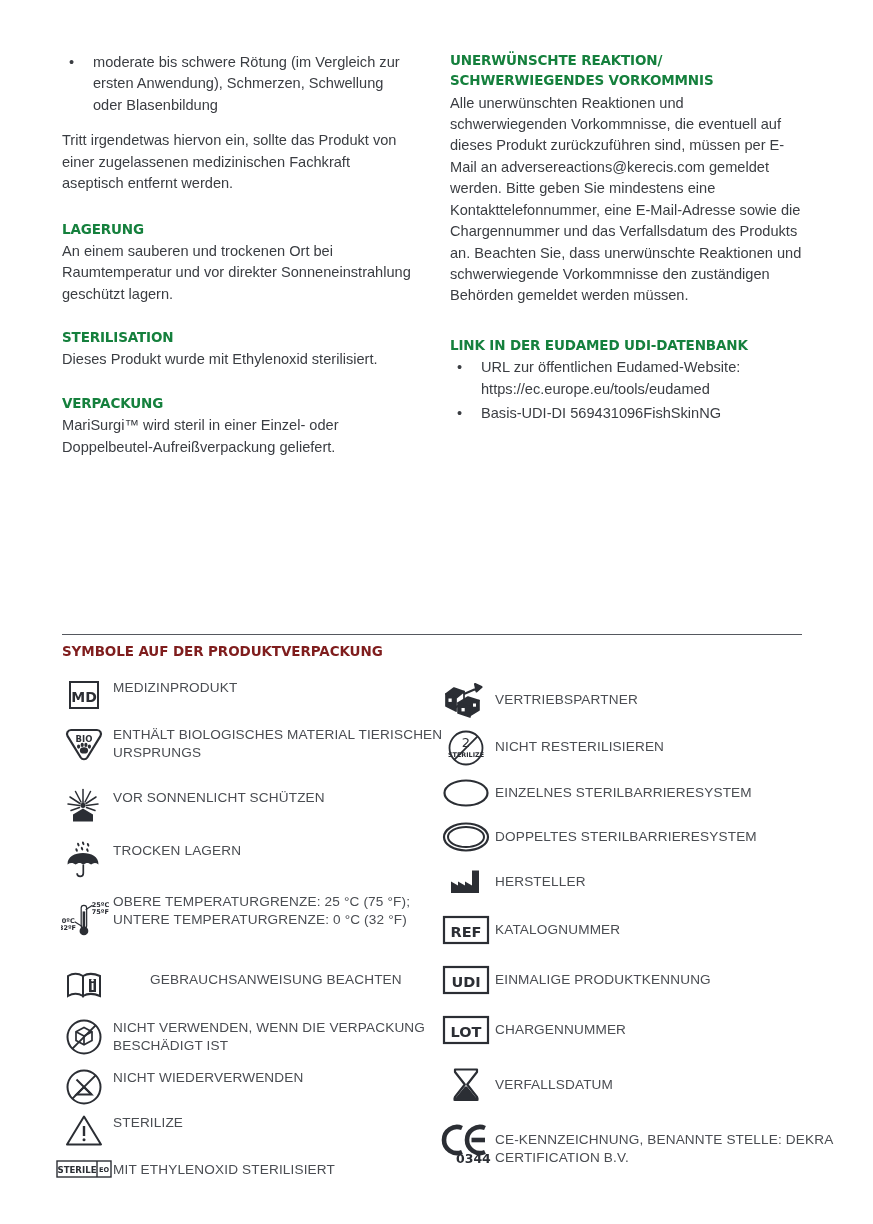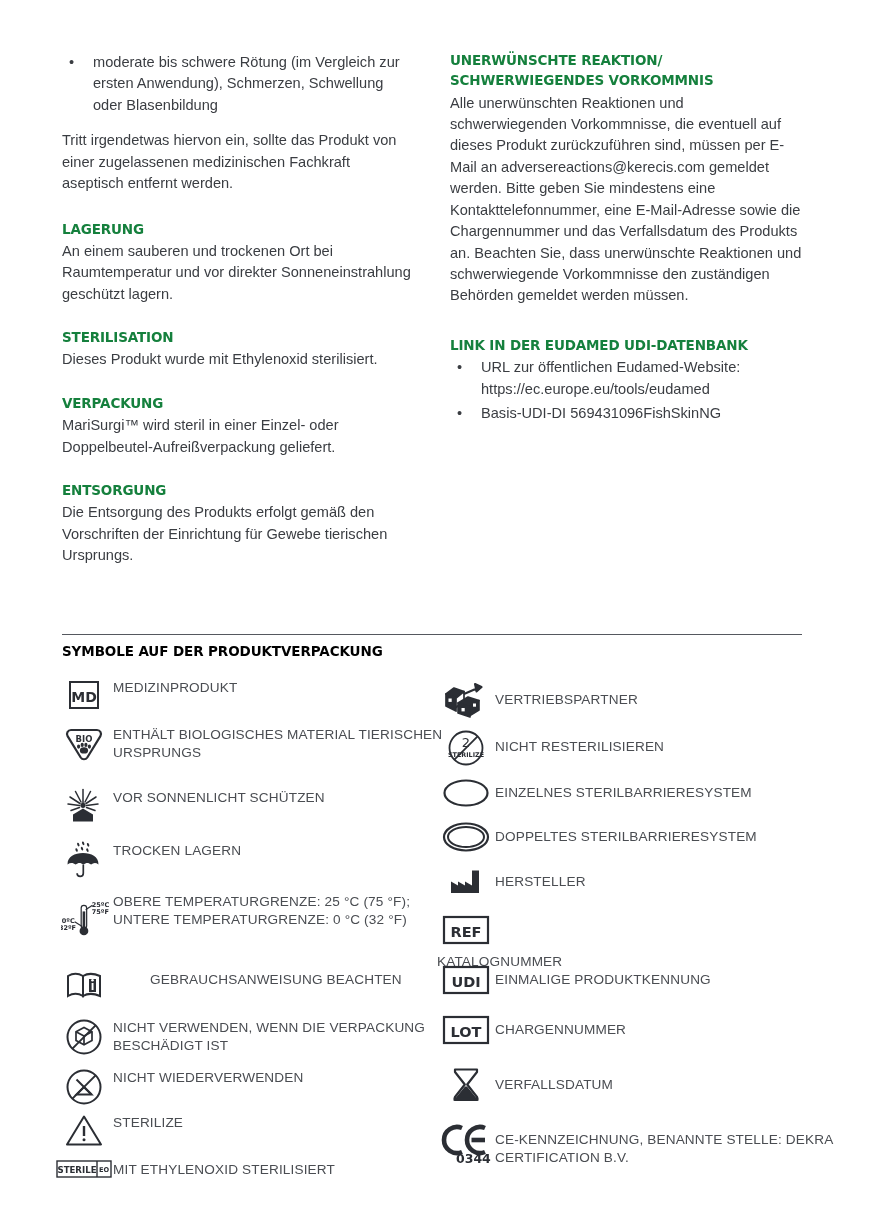--- a/index.html
+++ b/index.html
@@ -88,21 +88,21 @@
     height: 1px;
     background: #55585e;
   }
   .symbols-title {
     position: absolute;
     left: 62px;
     top: 643px;
     font-family: "DejaVu Sans", sans-serif;
     font-size: 13.5px;
     font-weight: bold;
-    color: #000000;
+    color: #7f1d1d;
     letter-spacing: -0.1px;
   }
 
   
   .sym-col {
     position: absolute;
     top: 678px;
   }
   .sym-col-left  { left: 55px;  width: 400px; }
   .sym-col-right { left: 437px; width: 420px; }
@@ -161,24 +161,20 @@
       <div class="sec">
         <h3 class="sec-head">STERILISATION</h3>
         <p class="body">Dieses Produkt wurde mit Ethylenoxid sterilisiert.</p>
       </div>
 
       <div class="sec">
         <h3 class="sec-head">VERPACKUNG</h3>
         <p class="body">MariSurgi™ wird steril in einer Einzel- oder Doppelbeutel-Aufreißverpackung geliefert.</p>
       </div>
 
-      <div class="sec">
-        <h3 class="sec-head">ENTSORGUNG</h3>
-        <p class="body">Die Entsorgung des Produkts erfolgt gemäß den Vorschriften der Einrichtung für Gewebe tierischen Ursprungs.</p>
-      </div>
 
     </div>
 
     <div class="col col-right">
 
       <div class="sec" style="margin-bottom:30px;">
         <h3 class="sec-head">UNERWÜNSCHTE REAKTION/</h3>
         <h3 class="sec-head">SCHWERWIEGENDES VORKOMMNIS</h3>
         <p class="body">Alle unerwünschten Reaktionen und schwerwiegenden Vorkommnisse, die eventuell auf dieses Produkt zurückzuführen sind, müssen per E-Mail an adversereactions@kerecis.com gemeldet werden. Bitte geben Sie mindestens eine Kontakttelefonnummer, eine E-Mail-Adresse sowie die Chargennummer und das Verfallsdatum des Produkts an. Beachten Sie, dass unerwünschte Reaktionen und schwerwiegende Vorkommnisse den zuständigen Behörden gemeldet werden müssen.</p>
       </div>
@@ -415,21 +411,21 @@
 
     <div class="sym-row" style="top:190px;">
       <div class="sym-ico">
         <svg width="40" height="28" viewBox="0 0 40 28" aria-hidden="true">
           <path d="M5 25 L5 13.5 L12 17.5 L12 13.5 L19 17.5 L19 13.5 L26 17.5 L26 2.5 L33 2.5 L33 25 Z" class="inkf"></path>
         </svg>
       </div>
       <div class="sym-lab" style="padding-top:5px;">HERSTELLER</div>
     </div>
 
-    <div class="sym-row" style="top:236px;flex-direction:column;">
+    <div class="sym-row" style="top:236px;">
       <div class="sym-ico">
         <svg width="48" height="32" viewBox="0 0 48 32" aria-hidden="true">
           <rect x="2" y="3" width="44" height="26" class="ink" stroke-width="2.2"></rect>
           <text x="24" y="22.5" text-anchor="middle" font-family="DejaVu Sans, sans-serif" font-size="14.5" font-weight="bold" fill="#2b2e34">REF</text>
         </svg>
       </div>
       <div class="sym-lab" style="padding-top:7px;">KATALOGNUMMER</div>
     </div>
 
     <div class="sym-row" style="top:286px;">

